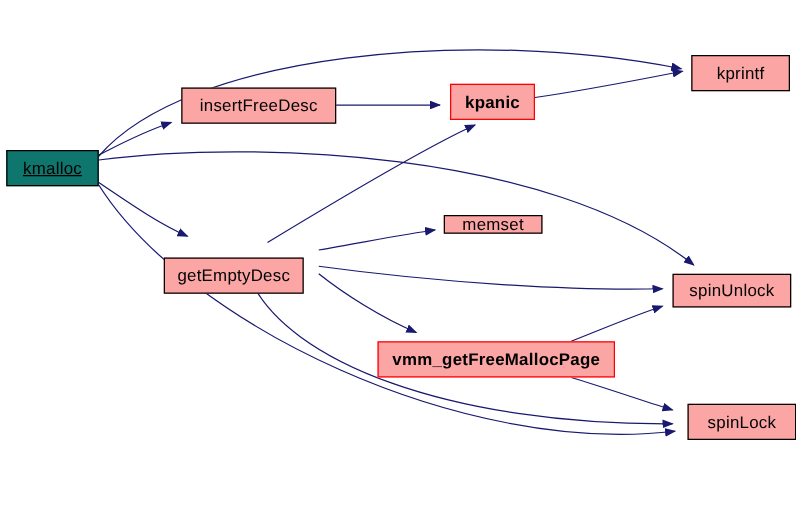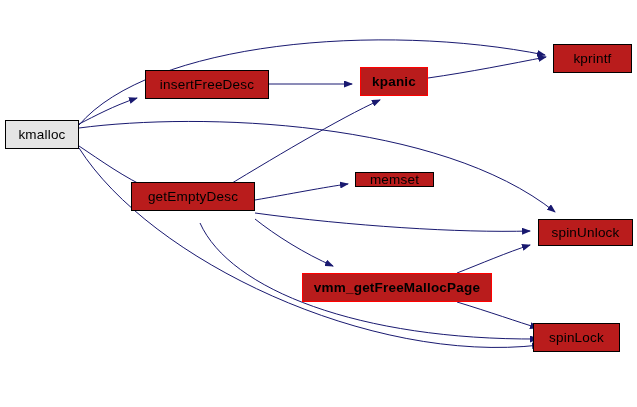--- a/index.html
+++ b/index.html
@@ -21,35 +21,36 @@
     position: absolute;
     left: 0;
     top: 0;
     width: 637px;
     height: 407px;
   }
   .gnode {
     position: absolute;
     box-sizing: border-box;
     border: 1px solid #000000;
-    background: #b91c1c;
+    background: #fca5a5;
     display: flex;
     align-items: center;
     justify-content: center;
     font-family: "Liberation Sans", sans-serif;
     font-size: 13.5px;
     color: #000000;
     line-height: 1;
     letter-spacing: 0.2px;
     white-space: nowrap;
     z-index: 5;
   }
   .gnode.current {
-    background: #e5e5e5;
+    background: #0f766e;
     border-color: #000000;
+    text-decoration: underline;
   }
   .gnode.redborder {
     border-color: #ff0000;
     font-weight: bold;
   }
   .gnode .nlabel {
     display: block;
     padding: 0 2px;
   }
 </style>
@@ -88,30 +89,30 @@
       </div>
       <div class="gnode" style="left: 145px; top: 70px; width: 124px; height: 29px;">
         <span class="nlabel">insertFreeDesc</span>
       </div>
       <div class="gnode redborder" style="left: 360px; top: 67px; width: 68px; height: 29px;">
         <span class="nlabel">kpanic</span>
       </div>
       <div class="gnode" style="left: 553px; top: 44px; width: 79px; height: 29px;">
         <span class="nlabel">kprintf</span>
       </div>
-      <div class="gnode" style="left: 131px; top: 182px; width: 124px; height: 29px;">
+      <div class="gnode" style="left: 131px; top: 206px; width: 112px; height: 29px;">
         <span class="nlabel">getEmptyDesc</span>
       </div>
       <div class="gnode" style="left: 355px; top: 172px; width: 79px; height: 15px; text-align: center;">
         <span class="nlabel">memset</span>
       </div>
       <div class="gnode" style="left: 538px; top: 219px; width: 95px; height: 27px;">
         <span class="nlabel">spinUnlock</span>
       </div>
       <div class="gnode redborder" style="left: 302px; top: 273px; width: 190px; height: 29px; text-align: center;">
         <span class="nlabel">vmm_getFreeMallocPage</span>
       </div>
-      <div class="gnode" style="left: 533px; top: 323px; width: 87px; height: 29px;">
+      <div class="gnode" style="left: 550px; top: 323px; width: 87px; height: 29px;">
         <span class="nlabel">spinLock</span>
       </div>
     </div>
 
 </div>
 
 </body></html>

